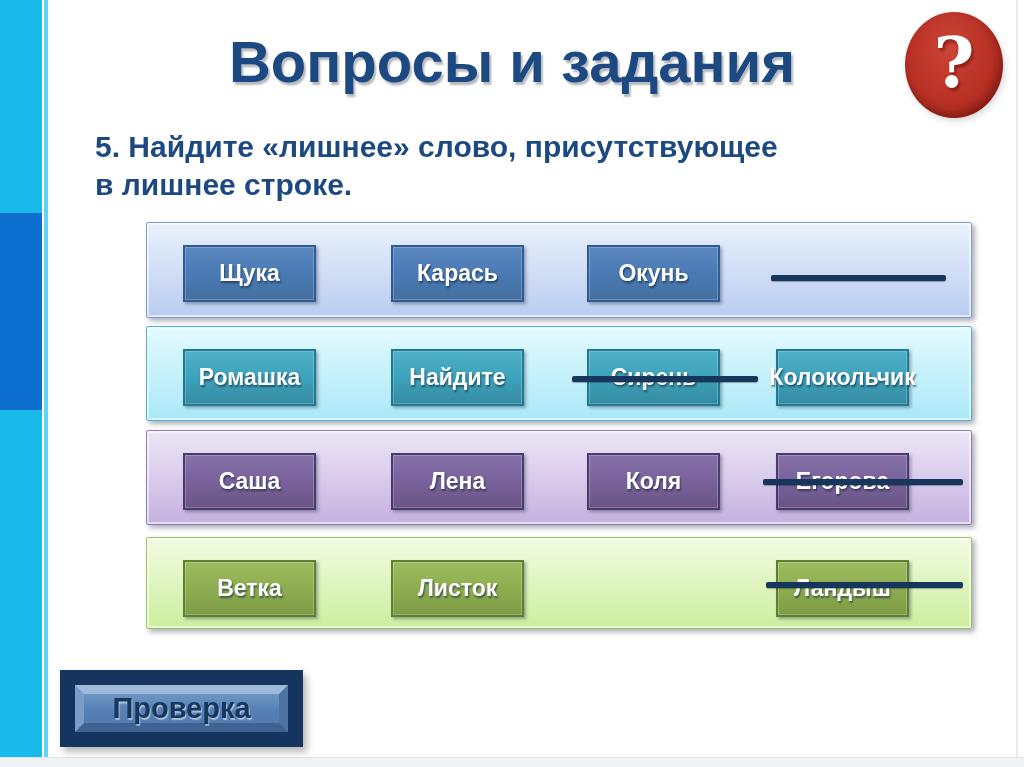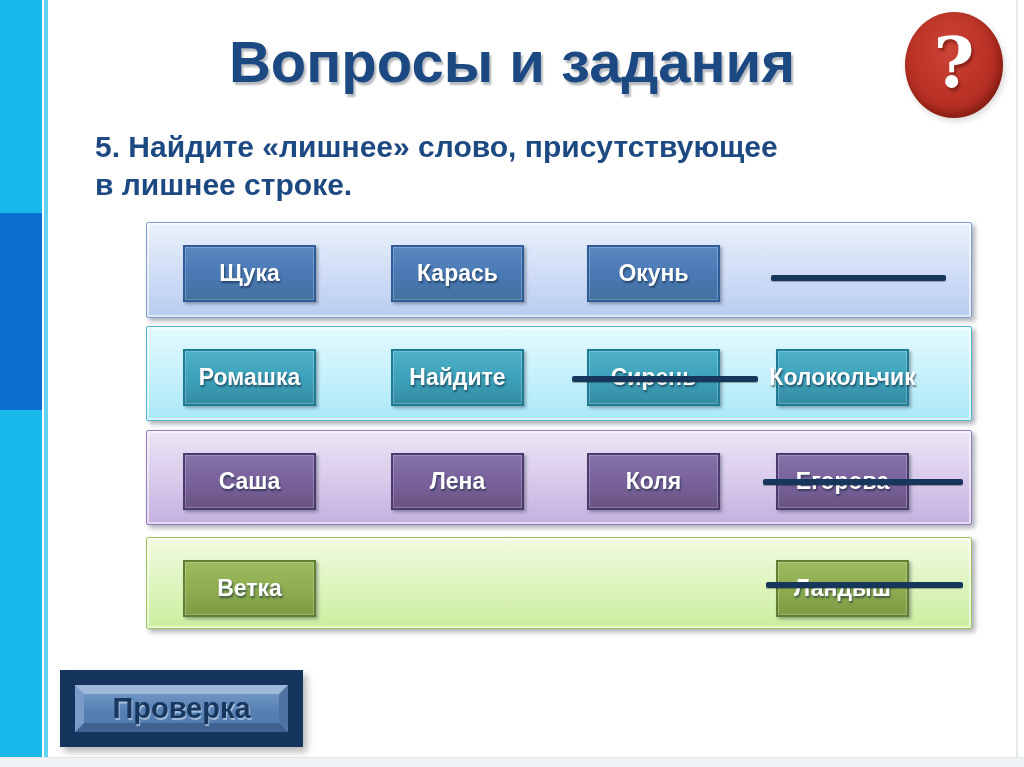--- a/index.html
+++ b/index.html
@@ -158,20 +158,23 @@
     <div class="word-btn btn-purple pos-4">
       <span>Егорова</span>
     </div>
     <div class="strike strike-3"></div>
   </div>
 
   <div class="word-row row-green">
     <div class="word-btn btn-green pos-1">
       <span>Ветка</span>
     </div>
+    <div class="word-btn btn-green pos-2">
+      <span>Листок</span>
+    </div>
     <div class="word-btn btn-green pos-4">
       <span>Ландыш</span>
     </div>
     <div class="strike strike-4"></div>
   </div>
 
   <div class="check-outer">
     <div class="check-bevel">
       <span class="check-label">Проверка</span>
     </div>

